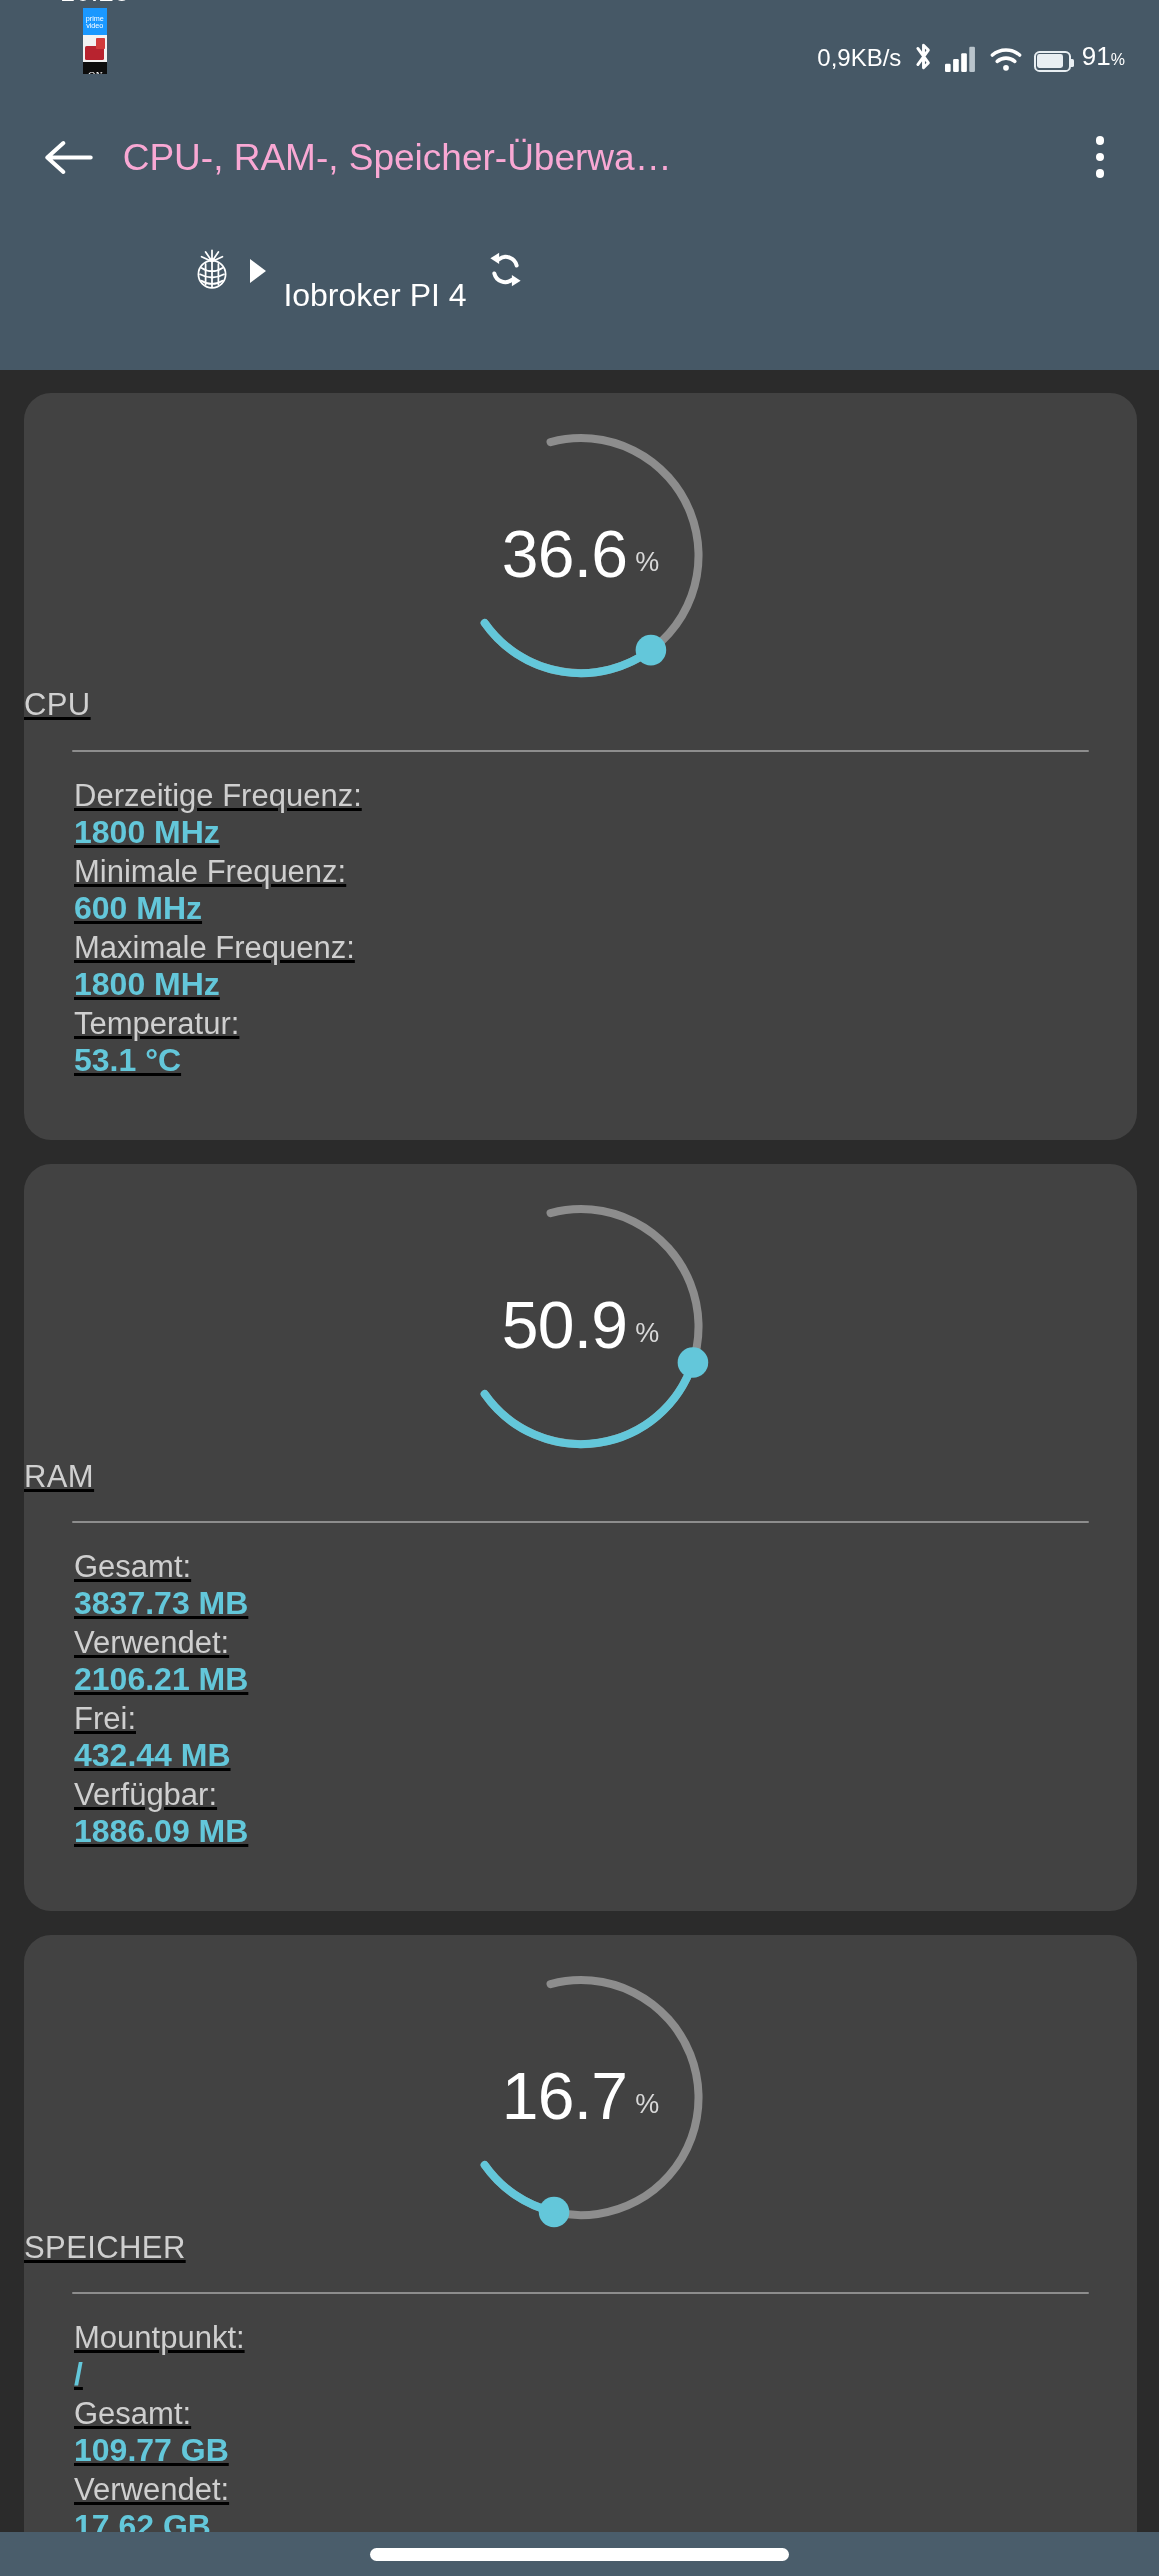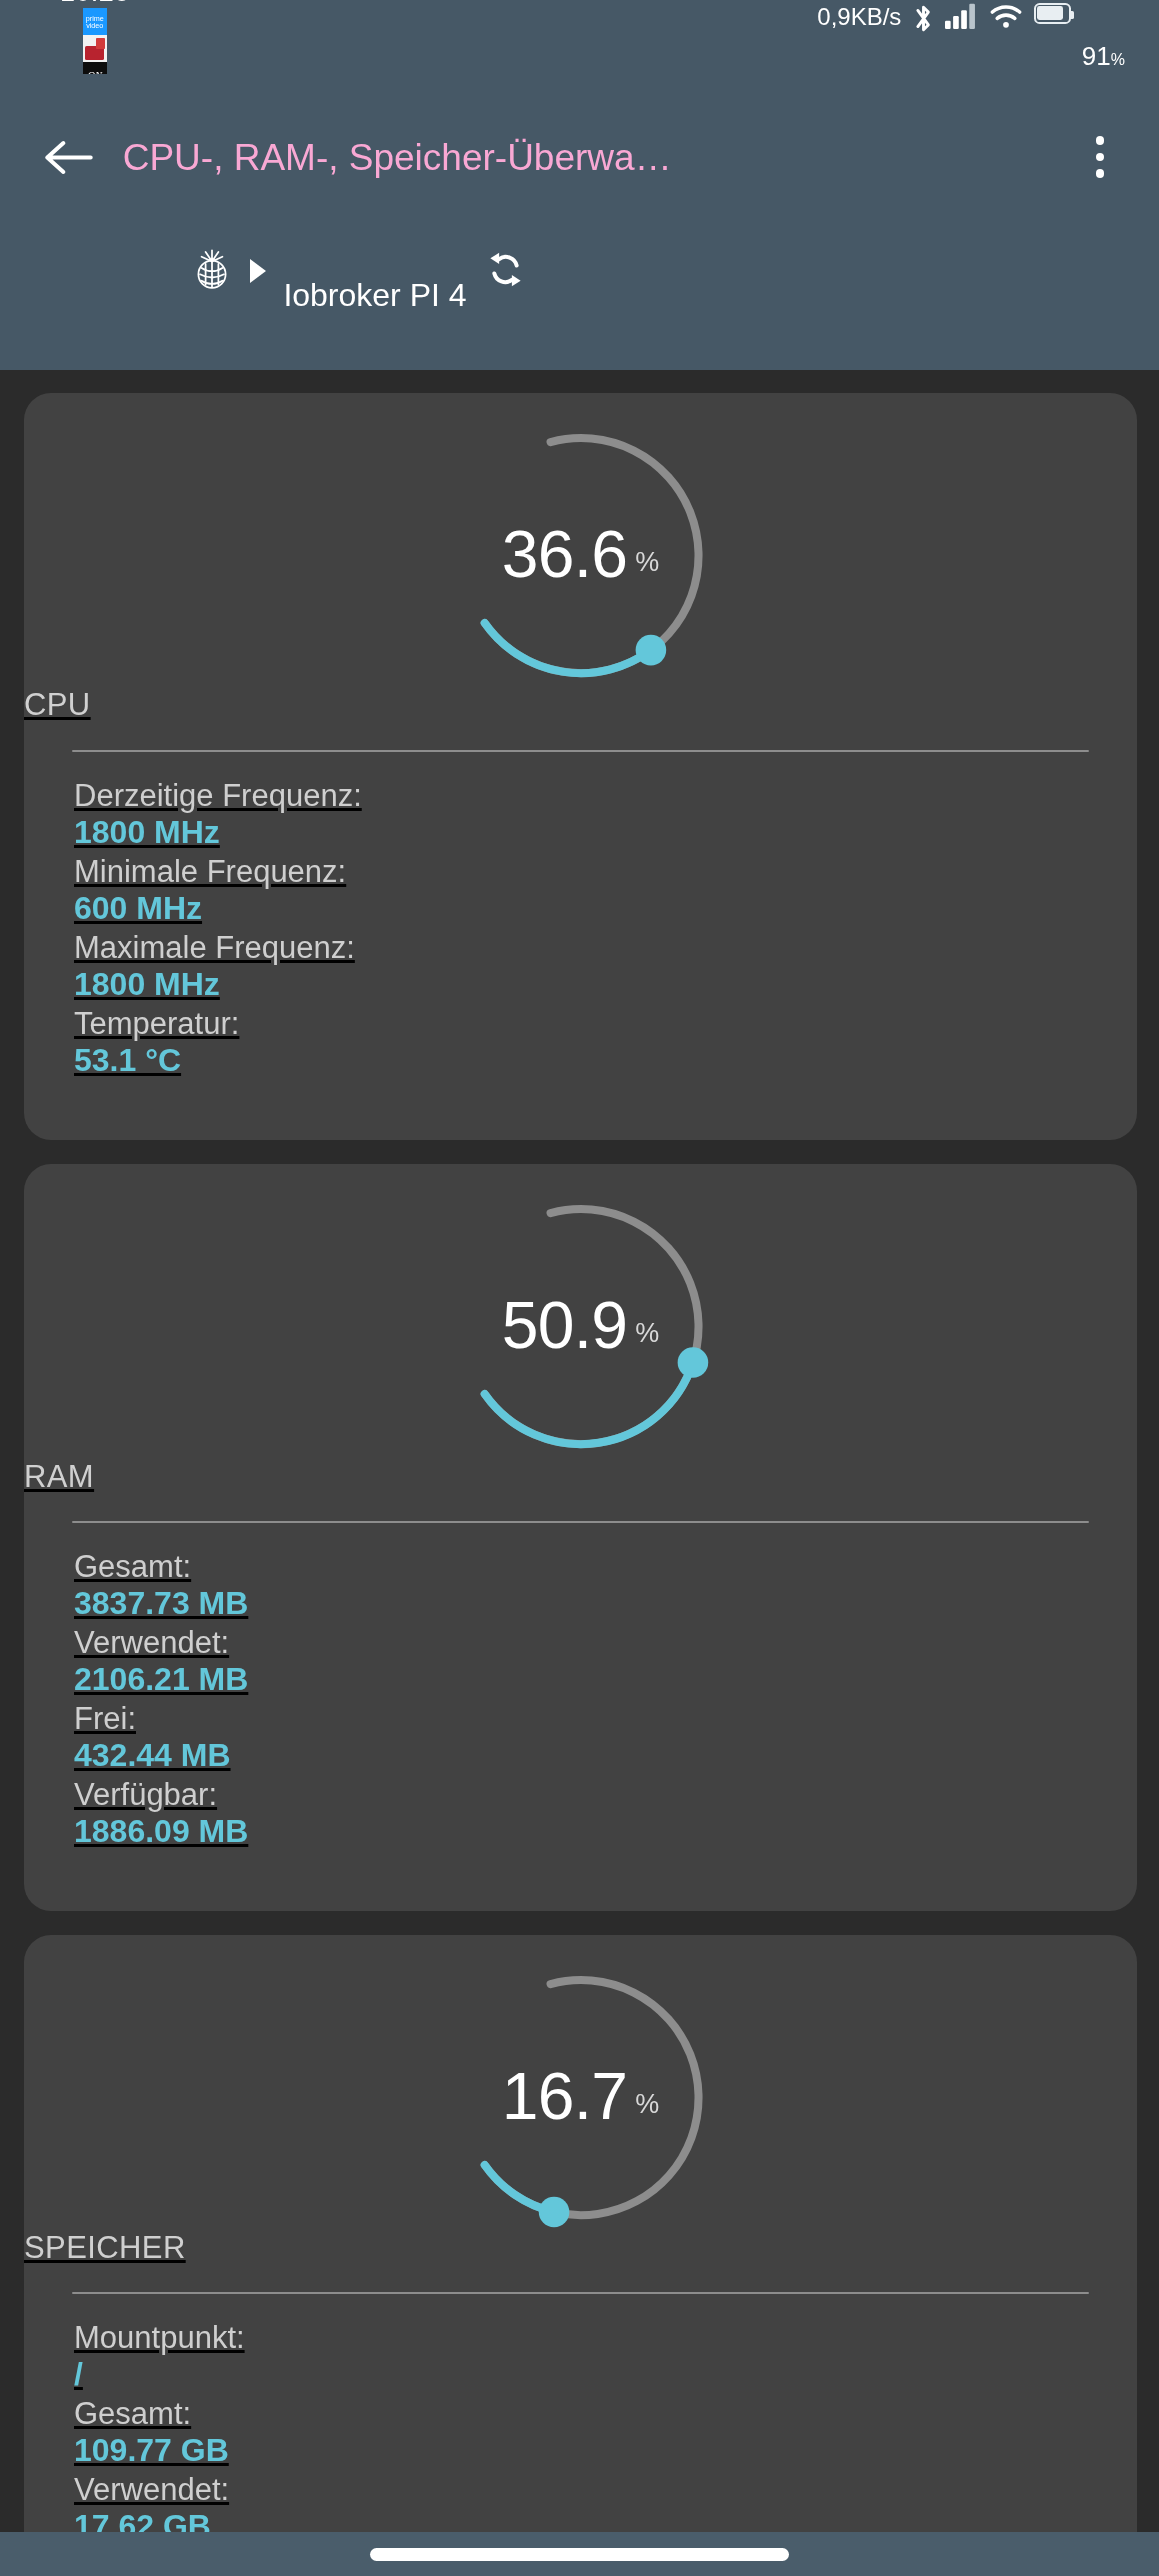--- a/index.html
+++ b/index.html
@@ -35,21 +35,21 @@
   }
   .sb-appicon.red::after{
     content:""; position:absolute; right:1.6px; top:2.4px; width:8.9px; height:11.3px;
     background:#d23b3b; border-radius:0.8px;
   }
   .sb-appicon.onn { background:#0d0d0d; color:#fff; font-size:10.5px; font-style:italic;
                     font-family:"Liberation Serif", serif; }
   .sb-dots { display:flex; gap:5.6px; margin-left:11.3px; }
   .sb-dots i { width:7.2px; height:7.2px; border-radius:50%; background:#dfe4e8; display:block; }
 
-  .sb-right { display:flex; align-items:flex-start; gap:11.3px; }
+  .sb-right { display:flex; align-items:flex-end; gap:11.3px; }
   .sb-net { font-size:24px; color:#fff; letter-spacing:0px; }
   .sb-bt svg, .sb-sig svg, .sb-wifi svg { display:block; }
   .sb-batt {
     width:37px; height:21px; border:2.4px solid #e8eef2; border-radius:5.6px;
     position:relative; display:flex; align-items:center; padding:1.6px;
   }
   .sb-batt::after{
     content:""; position:absolute; right:-5.6px; top:6.4px; width:3.2px; height:8px;
     background:#e8eef2; border-radius:0 1.6px 1.6px 0;
   }

